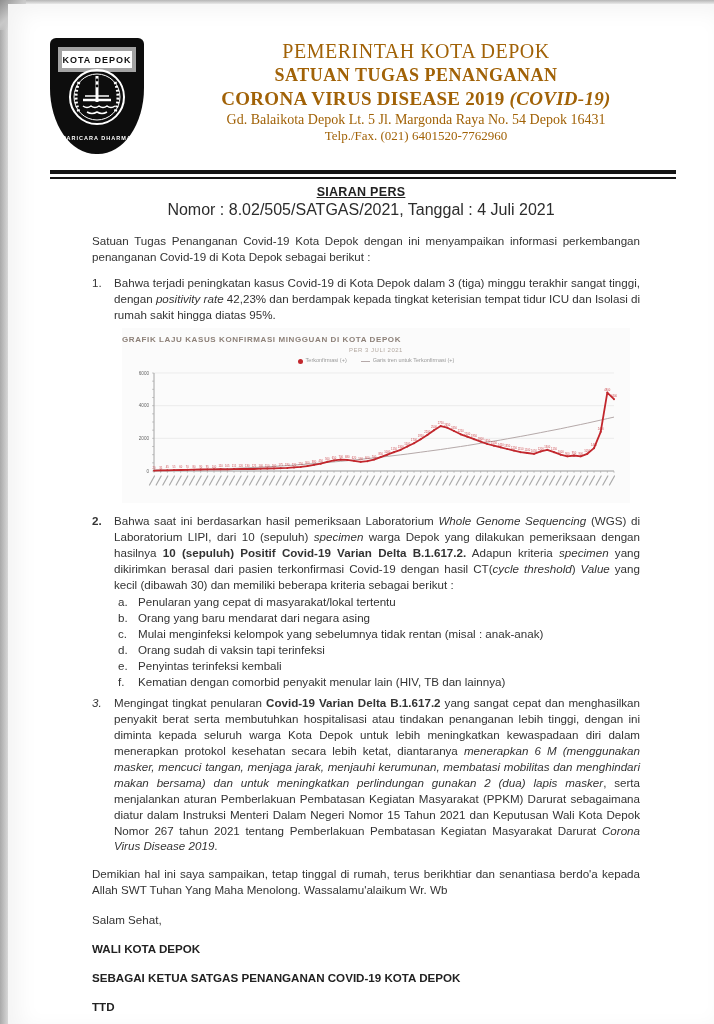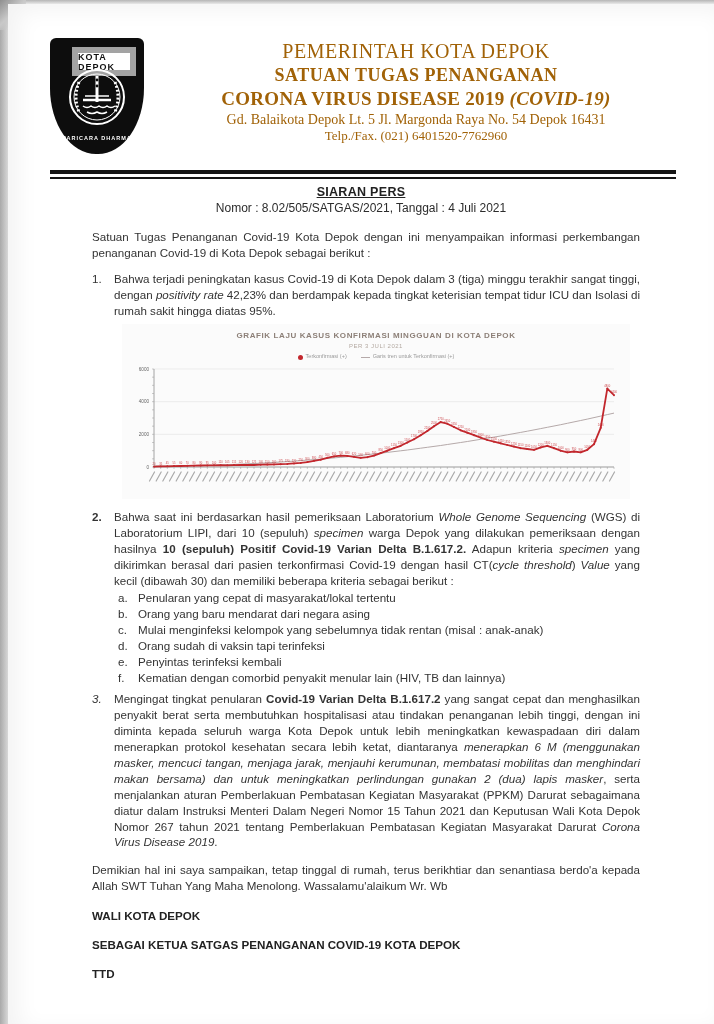--- a/index.html
+++ b/index.html
@@ -15,55 +15,55 @@
   .corner-tl{position:absolute;left:0;top:0;width:26px;height:30px;
     background:linear-gradient(135deg,#8f8f8f 0%,#c9c9c9 45%,rgba(255,255,255,0) 70%);}
   .paper{position:absolute;left:8px;top:4px;right:0;bottom:0;background:#fff;
     box-shadow:inset 10px 6px 22px rgba(0,0,0,.05);}
 
   
   .letterhead{position:relative;padding:36px 40px 0 40px;min-height:122px;}
   .logo{position:absolute;left:42px;top:34px;width:94px;height:116px;}
   .shield{width:94px;height:116px;background:#0d0d0d;
     border-radius:6px 6px 46px 46px / 6px 6px 66px 66px;position:relative;}
-  .shield .banner{position:absolute;top:9px;left:22px;right:8px;height:17px;background:#fff;
-    border:6px solid #a3a3a3;display:flex;align-items:center;justify-content:center;
+  .shield .banner{position:absolute;top:9px;left:8px;right:8px;height:17px;background:#fff;
+    border:4px solid #a3a3a3;display:flex;align-items:center;justify-content:center;
     font-size:9px;font-weight:bold;letter-spacing:1px;color:#111;}
   .shield svg{position:absolute;left:9px;top:28px;}
   .shield .motto{position:absolute;bottom:13px;left:0;right:0;text-align:center;
     color:#fff;font-size:5.5px;letter-spacing:1px;font-weight:bold;}
   .lh-text{margin-left:110px;text-align:center;font-family:"Liberation Serif", serif;color:#a16207;}
   .lh-line1{font-size:20px;letter-spacing:.5px;}
   .lh-line2{font-size:18px;font-weight:bold;letter-spacing:.5px;margin-top:2px;}
   .lh-line3{font-size:19px;font-weight:bold;letter-spacing:.3px;margin-top:2px;}
   .lh-line3 .it{font-style:italic;}
   .lh-addr{font-size:14px;margin-top:2px;}
   .lh-tel{font-size:13px;}
   .rule{margin:8px 38px 0 42px;height:3px;border-top:4px solid #161616;border-bottom:2px solid #161616;}
 
   
   .doc-title{margin-top:6px;text-align:center;font-size:12.5px;font-weight:bold;
     text-decoration:underline;letter-spacing:.3px;color:#222;}
-  .doc-number{text-align:center;font-size:12px;margin-top:2px;color:#2c2c2c;}
+  .doc-number{text-align:center;font-size:16px;margin-top:2px;color:#2c2c2c;}
 
   
   .content{margin:14px 74px 0 84px;font-size:11.6px;line-height:1.38;color:#333;}
   .just{text-align:justify;}
   .para{margin-bottom:10px;}
   .item{position:relative;padding-left:22px;margin-bottom:5px;}
   .marker{position:absolute;left:0;top:0;width:20px;}
   .m-bold{font-weight:bold;}
   .m-italic{font-style:italic;}
   .sublist{margin-top:1px;}
   .subitem{position:relative;padding-left:24px;}
   .submarker{position:absolute;left:4px;top:0;width:18px;}
 
   
   .chart{width:508px;margin:4px 0 10px 30px;background:#fbfbfb;padding:6px 0 2px 0;}
-  .chart-title{text-align:center;font-size:8px;font-weight:bold;letter-spacing:.6px;color:#8d8078;}
+  .chart-title{font-size:8px;font-weight:bold;letter-spacing:.6px;color:#8d8078;}
   .chart-subtitle{text-align:center;font-size:6px;color:#b4aaa2;margin-top:1px;letter-spacing:.5px;}
   .chart-legend{display:flex;justify-content:center;gap:14px;margin-top:3px;font-size:5.5px;color:#9a9a9a;align-items:center;}
   .lg{display:flex;align-items:center;gap:3px;}
   .lg .dot{width:5px;height:5px;border-radius:50%;display:inline-block;}
   .lg .dash{width:9px;height:0;border-top:1.5px solid #b5a9a9;display:inline-block;}
   #chart-svg{display:block;margin-top:2px;}
 
   
   .closing{margin-top:12px;}
   .sig{margin-top:14px;}
@@ -478,20 +478,21 @@
     </div>
 
     <div class="item">
       <span class="marker m-italic">3.</span>
       <div class="just"><span>Mengingat tingkat penularan </span><span style="font-weight: bold;">Covid-19 Varian Delta B.1.617.2</span><span>  yang sangat cepat dan menghasilkan penyakit berat serta membutuhkan hospitalisasi atau tindakan penanganan lebih tinggi, dengan ini diminta kepada seluruh warga Kota Depok untuk lebih meningkatkan kewaspadaan diri dalam menerapkan protokol kesehatan secara lebih ketat, diantaranya </span><span style="font-style: italic;">menerapkan 6 M (menggunakan masker, mencuci tangan, menjaga jarak, menjauhi kerumunan, membatasi mobilitas dan menghindari makan bersama) dan untuk meningkatkan perlindungan gunakan 2 (dua) lapis masker</span><span>, serta menjalankan aturan Pemberlakuan Pembatasan Kegiatan Masyarakat (PPKM) Darurat sebagaimana diatur dalam Instruksi Menteri Dalam Negeri Nomor 15 Tahun 2021 dan Keputusan Wali Kota Depok Nomor 267 tahun 2021 tentang Pemberlakuan Pembatasan Kegiatan Masyarakat Darurat </span><span style="font-style: italic;">Corona Virus Disease 2019</span><span>.</span></div>
     </div>
 
     <div class="para just closing">Demikian hal ini saya sampaikan, tetap tinggal di rumah, terus berikhtiar dan senantiasa berdo'a kepada Allah SWT Tuhan Yang Maha Menolong. Wassalamu'alaikum Wr. Wb</div>
 
     <div class="sig">
+      <div>Salam Sehat,</div>
       <div class="bold">WALI KOTA DEPOK</div>
       <div class="bold">SEBAGAI KETUA SATGAS PENANGANAN COVID-19 KOTA DEPOK</div>
       <div class="bold">TTD</div>
 
     </div>
 
   </div>
 </div>
 
 </body></html>

